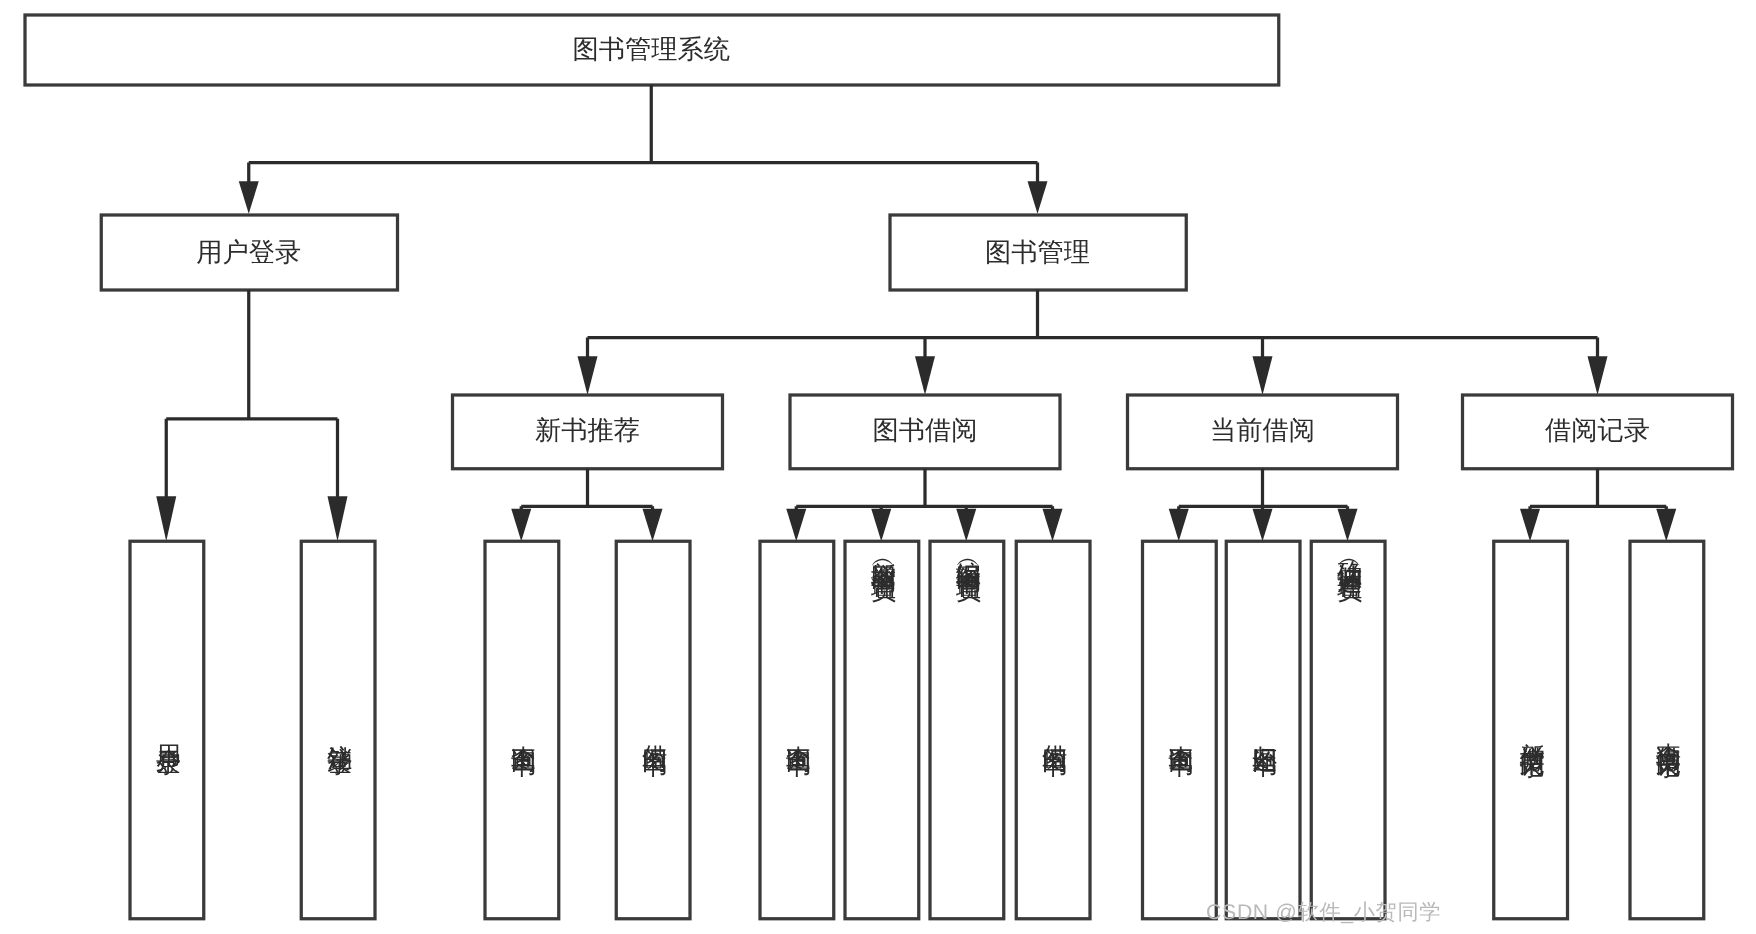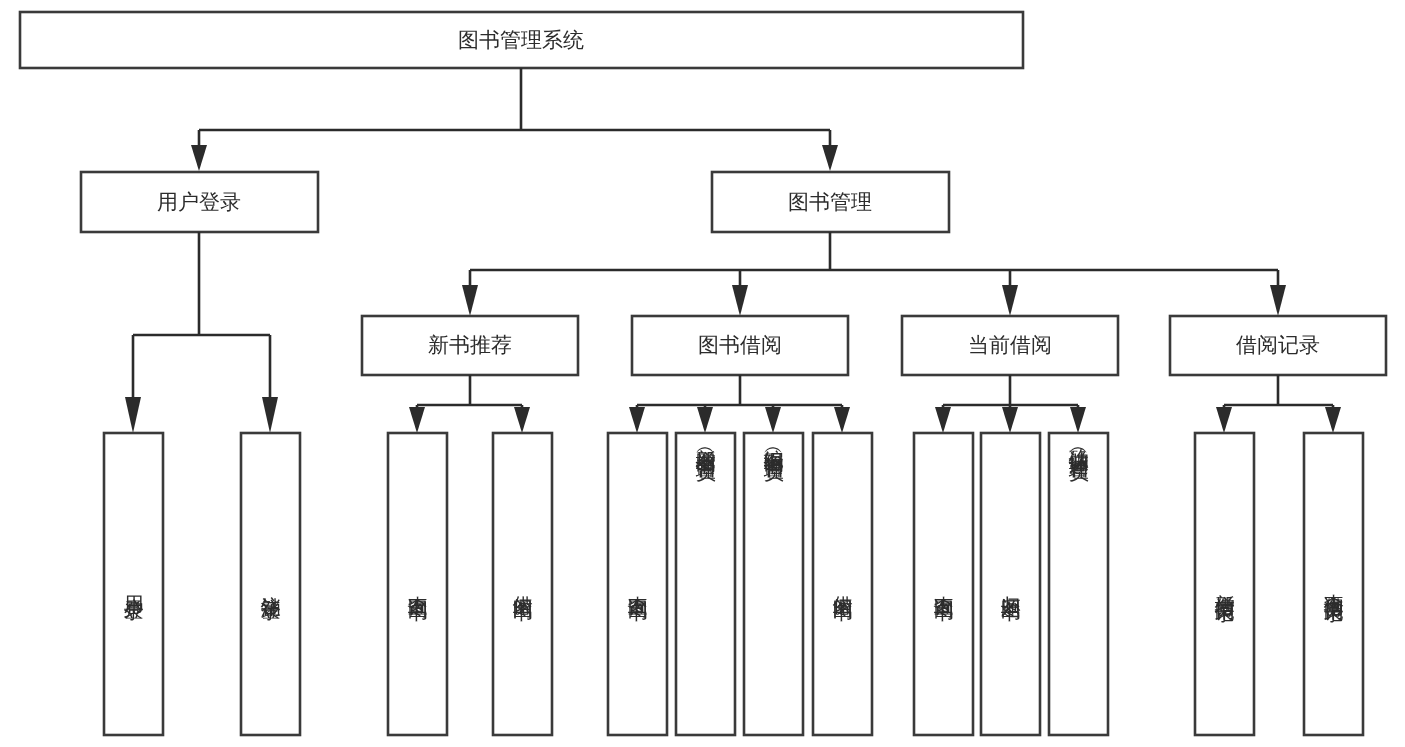--- a/index.html
+++ b/index.html
@@ -249,14 +249,15 @@
     <span class="leaf-label">确认归还（管理员）</span>
   </div>
 
   <div class="leaf-label-wrap" style="left:1195px; top:433px; width:59px; height:302px;">
     <span class="leaf-label">新增借阅记录</span>
   </div>
   <div class="leaf-label-wrap" style="left:1304px; top:433px; width:59px; height:302px;">
     <span class="leaf-label">查询借阅记录</span>
   </div>
 
+  <div class="watermark">CSDN @软件_小贺同学</div>
 
 </div>
 
 </body></html>

